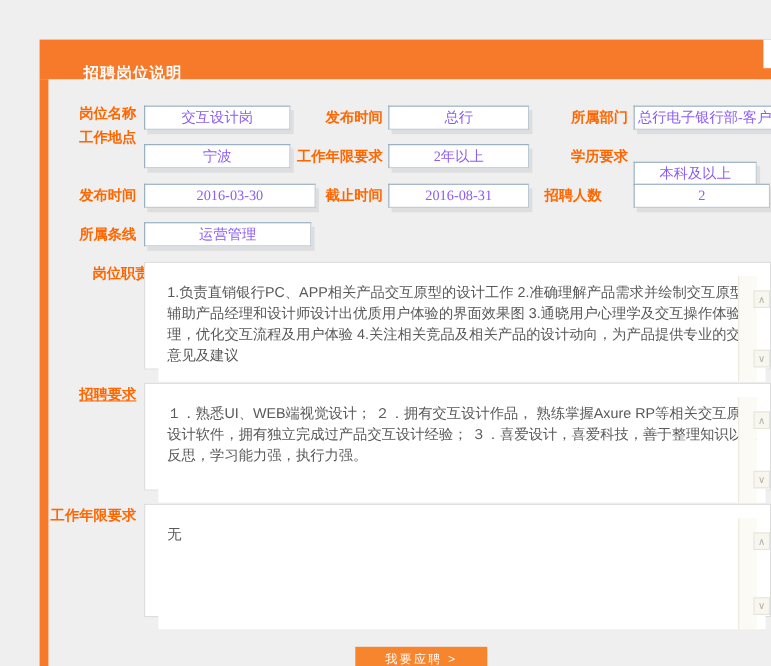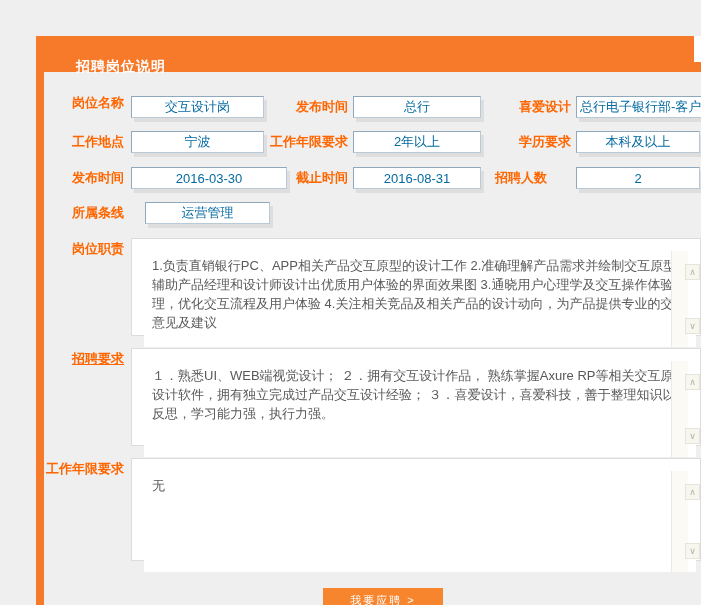--- a/index.html
+++ b/index.html
@@ -36,22 +36,22 @@
     position:absolute; height:22px; line-height:22px;
     color:#ff6600; font-weight:bold; font-size:13px;
     text-align:right; white-space:nowrap;
   }
   
   .inp {
     position:absolute; height:22px;
     background:#ffffff;
     border:1px solid #8fa8bc; border-bottom-color:#b9c9d6; border-right-color:#b9c9d6;
     box-shadow:3px 4px 0 #dedede;
-    font-family:Liberation Sans, sans-serif;
-    font-size:13px; color:#0369a1; text-align:center; padding:0 3px;
+    font-family:Liberation Serif, serif;
+    font-size:13px; color:#8b5cf6; text-align:center; padding:0 3px;
   }
   .inp.left-text { text-align:left; }
 
   
   .ta-wrap {
     position:absolute; left:95px; width:570px;
     background:#ffffff; border:1px solid #dcdcdc;
   }
   .ta-wrap textarea {
     position:absolute; left:0; top:0; width:552px; height:100%;
@@ -94,41 +94,41 @@
 <div class="left-border"></div>
 <div class="corner-bl-foot"></div>
 <div class="corner-br-v"></div>
 <div class="corner-br-foot"></div>
 <div class="bottom-bar"></div>
 
 <span class="lbl" style="left:8px;top:56px;width:80px;">岗位名称</span>
 <input class="inp" style="left: 95px; top: 60px; width: 133px;" value="交互设计岗">
 <span class="lbl" style="left:230px;top:60px;width:82px;">发布时间</span>
 <input class="inp" style="left: 317px; top: 60px; width: 128px;" value="总行">
-<span class="lbl" style="left:460px;top:60px;width:75px;">喜爱设计</span>
+<span class="lbl" style="left:460px;top:60px;width:75px;">所属部门</span>
 <input class="inp left-text" style="left: 540px; top: 60px; width: 129px;" value="总行电子银行部-客户体验">
 
-<span class="lbl" style="left:8px;top:95px;width:80px;">工作地点</span>
+<span class="lbl" style="left:8px;top:78px;width:80px;">工作地点</span>
 <input class="inp" style="left: 95px; top: 95px; width: 133px;" value="宁波">
 <span class="lbl" style="left:230px;top:95px;width:82px;">工作年限要求</span>
 <input class="inp" style="left: 317px; top: 95px; width: 128px;" value="2年以上">
 <span class="lbl" style="left:460px;top:95px;width:75px;">学历要求</span>
-<input class="inp" style="left: 540px; top: 95px; width: 124px;" value="本科及以上">
+<input class="inp" style="left: 540px; top: 111px; width: 112px;" value="本科及以上">
 
 <span class="lbl" style="left:8px;top:131px;width:80px;">发布时间</span>
 <input class="inp" style="left: 95px; top: 131px; width: 156px;" value="2016-03-30">
 <span class="lbl" style="left:230px;top:131px;width:82px;">截止时间</span>
 <input class="inp" style="left: 317px; top: 131px; width: 128px;" value="2016-08-31">
 <span class="lbl" style="left:436px;top:131px;width:75px;">招聘人数</span>
 <input class="inp" style="left: 540px; top: 131px; width: 124px;" value="2">
 
 <span class="lbl" style="left:8px;top:166px;width:80px;">所属条线</span>
-<input class="inp" style="left: 109px; top: 166px; width: 125px;" value="运营管理">
+<input class="inp" style="left: 95px; top: 166px; width: 152px;" value="运营管理">
 
-<span class="lbl" style="left:8px;top:202px;width:80px;text-align:right;">岗位职责</span>
+<span class="lbl" style="left:20px;top:202px;width:80px;text-align:right;">岗位职责</span>
 <div class="ta-wrap" style="top:202px;height:98px;">
   <textarea style="">1.负责直销银行PC、APP相关产品交互原型的设计工作 2.准确理解产品需求并绘制交互原型，辅助产品经理和设计师设计出优质用户体验的界面效果图 3.通晓用户心理学及交互操作体验原理，优化交互流程及用户体验 4.关注相关竞品及相关产品的设计动向，为产品提供专业的交互意见及建议</textarea>
   <div class="sbar">
     <div class="sb-btn up">∧</div>
     <div class="sb-btn down">∨</div>
   </div>
 </div>
 
 <span class="lbl" style="left:8px;top:312px;width:80px;text-decoration:underline;">招聘要求</span>
 <div class="ta-wrap" style="top:312px;height:98px;">

